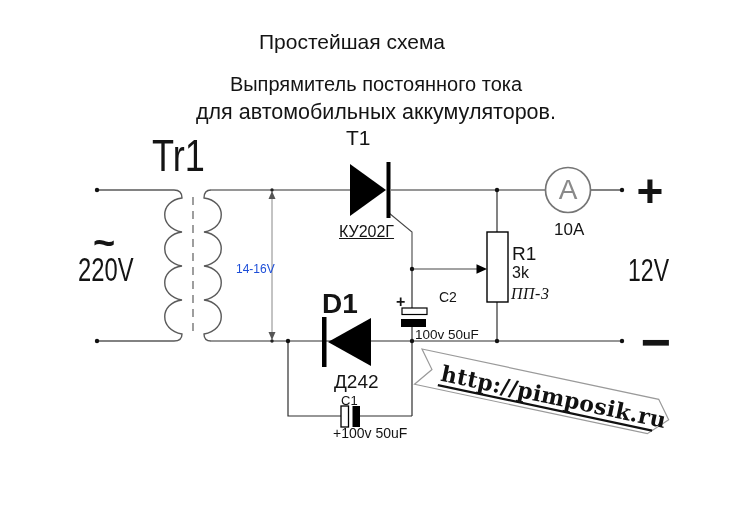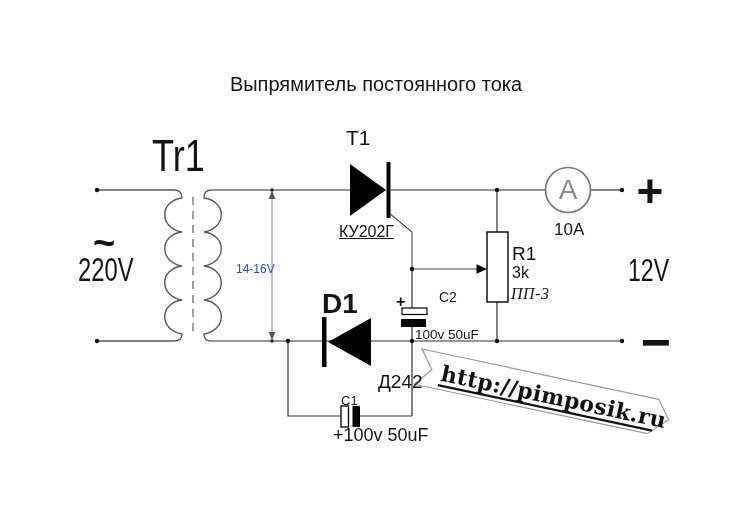--- a/index.html
+++ b/index.html
@@ -104,37 +104,39 @@
       <circle cx="622" cy="341" r="2.2"></circle>
     </g>
 
     <g transform="rotate(12 422 349)">
       <polygon points="422,349 664,349 678,367 660,385 422,385 436,367" fill="#ffffff" stroke="#9a9a9a" stroke-width="1.2"></polygon>
       <text x="446" y="376" font-family="'DejaVu Serif',serif" font-weight="bold" font-size="22" letter-spacing="0.3" fill="#111">http://pimposik.ru</text>
       <line x1="445" y1="381" x2="664" y2="381" stroke="#111" stroke-width="2.2"></line>
     </g>
   </svg>
 
+  <div class="lbl ctr" style="left:100px;top:31px;width:504px;font-size:21px;">Простейшая схема</div>
   <div class="lbl ctr" style="left:100px;top:74px;width:552px;font-size:20px;">Выпрямитель постоянного тока</div>
+  <div class="lbl ctr" style="left:100px;top:102px;width:552px;font-size:21.5px;">для автомобильных аккумуляторов.</div>
 
   <div class="lbl narrow80" style="left:152px;top:134px;font-size:44px;">Tr1</div>
 
   <div class="lbl flexbox" style="left:91px;top:230px;width:26px;height:26px;font-size:38px;font-weight:bold;">~</div>
   <div class="lbl narrow" style="left:78px;top:253px;font-size:33px;">220V</div>
 
   <div class="lbl" style="left:236px;top:263px;font-size:12px;color:#1d4ed8;">14-16V</div>
 
   <div class="lbl" style="left:346px;top:127px;font-size:21px;">Т1</div>
   <div class="lbl" style="left:339px;top:224px;font-size:16px;text-decoration:underline;">КУ202Г</div>
 
   <div class="lbl" style="left:322px;top:290px;font-size:28px;font-weight:bold;">D1</div>
-  <div class="lbl" style="left:334px;top:372px;font-size:19px;margin-left:44px;">Д242</div>
+  <div class="lbl" style="left:334px;top:372px;font-size:19px;">Д242</div>
 
   <div class="lbl" style="left:341px;top:394px;font-size:13px;">C1</div>
-  <div class="lbl" style="left:333px;top:426px;font-size:18px;">+100v 50uF</div>
+  <div class="lbl" style="left:333px;top:426px;font-size:14px;">+100v 50uF</div>
 
   <div class="lbl" style="left:396px;top:294px;font-size:16px;font-weight:bold;">+</div>
   <div class="lbl" style="left:439px;top:290px;font-size:14px;">C2</div>
   <div class="lbl" style="left:415px;top:328px;font-size:13.5px;">100v 50uF</div>
 
   <div class="lbl" style="left:512px;top:244px;font-size:19px;text-align:right;">R1</div>
   <div class="lbl" style="left:512px;top:265px;font-size:16px;">3k</div>
   <div class="lbl serifital" style="left:511px;top:286px;font-size:16px;letter-spacing:0.5px;">ПП-3</div>
 
   <div class="lbl flexbox meterA" style="left:552px;top:174px;width:32px;height:32px;font-size:28px;">A</div>

